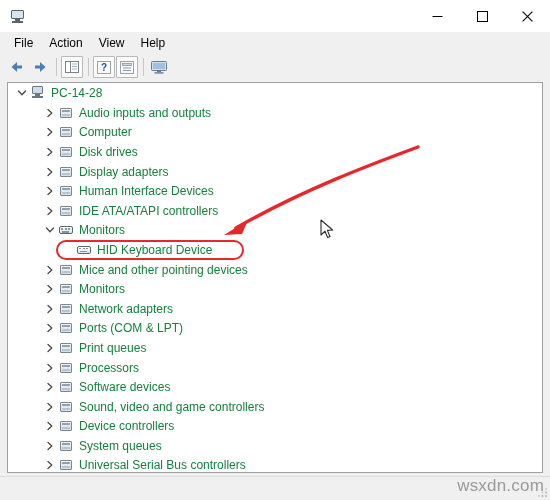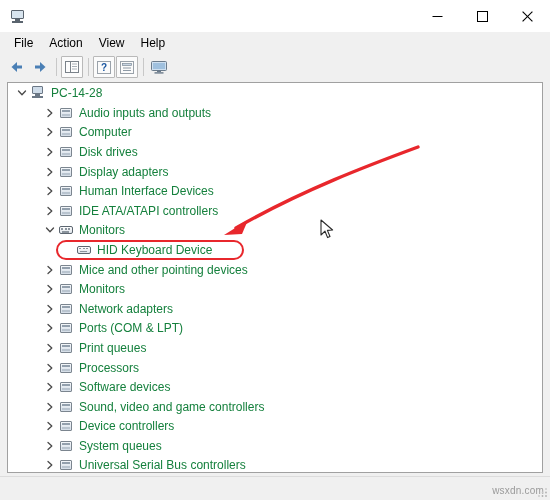--- a/index.html
+++ b/index.html
@@ -262,21 +262,21 @@
     bottom: 0;
     width: 550px;
     height: 23px;
     background: #f0f0f0;
     border-top: 1px solid #dcdcdc;
   }
   #watermark {
     position: absolute;
     right: 6px;
     bottom: 4px;
-    font-size: 10px;
+    font-size: 17px;
     color: #9a9a9a;
     letter-spacing: 0.2px;
   }
   #resize-grip {
     position: absolute;
     right: 2px;
     bottom: 2px;
     width: 12px;
     height: 12px;
   }

